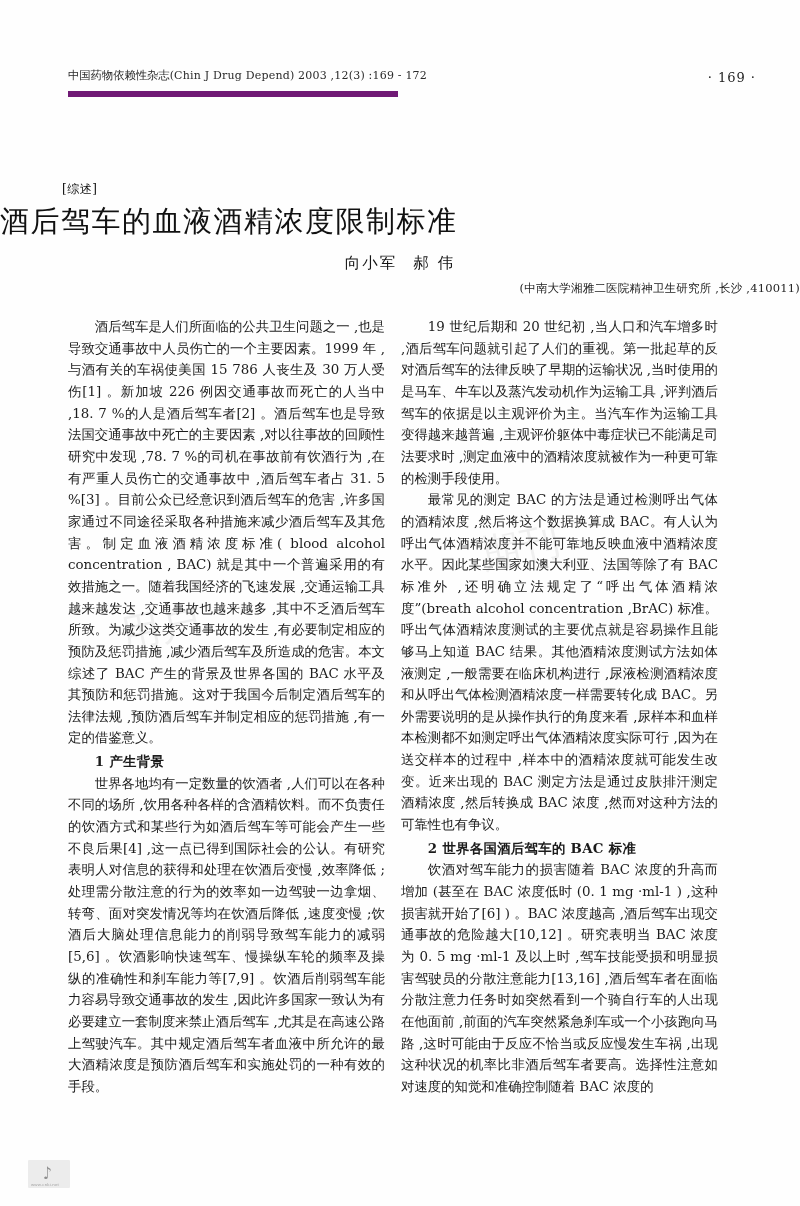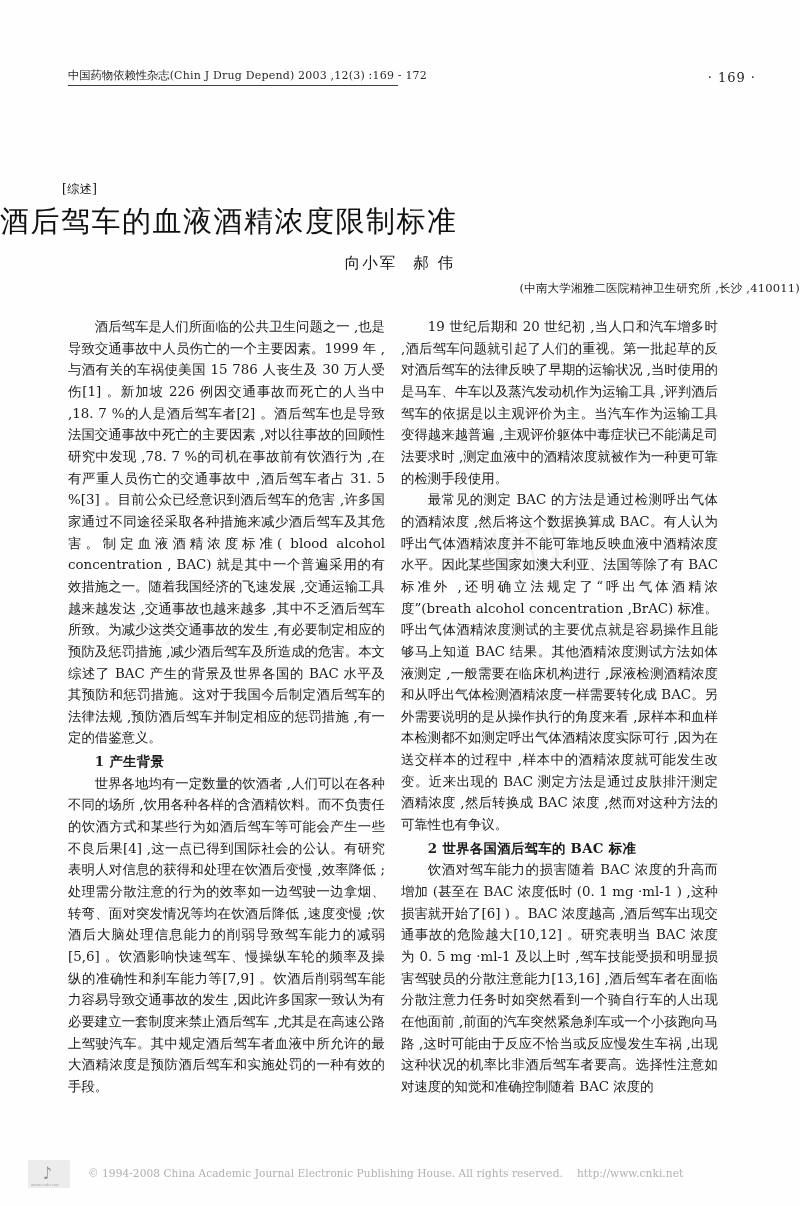--- a/index.html
+++ b/index.html
@@ -28,22 +28,22 @@
   
   .runhead {
     position: absolute;
     left: 68px;
     top: 68px;
     width: 330px;
     font-size: 11.2px;
     letter-spacing: -0.1px;
     color: #2a2a2a;
     white-space: nowrap;
-    border-bottom: 1px solid #701a75;
-    padding-bottom: 2px;
+    border-bottom: 6px solid #701a75;
+    padding-bottom: 8px;
     font-family: "DejaVu Serif", "Liberation Serif", serif;
   }
   .runhead .cn { font-size: 11.4px; }
   .runhead .en { font-size: 11px; }
 
   .folio {
     position: absolute;
     right: 44px;
     top: 70px;
     font-size: 13px;
@@ -223,18 +223,15 @@
       <p>饮酒对驾车能力的损害随着 BAC 浓度的升高而增加 (甚至在 BAC 浓度低时 (0. 1 mg ·ml-1 ) ,这种损害就开始了[6] ) 。BAC 浓度越高 ,酒后驾车出现交通事故的危险越大[10,12] 。研究表明当 BAC 浓度为 0. 5 mg ·ml-1 及以上时 ,驾车技能受损和明显损害驾驶员的分散注意能力[13,16] ,酒后驾车者在面临分散注意力任务时如突然看到一个骑自行车的人出现在他面前 ,前面的汽车突然紧急刹车或一个小孩跑向马路 ,这时可能由于反应不恰当或反应慢发生车祸 ,出现这种状况的机率比非酒后驾车者要高。选择性注意如对速度的知觉和准确控制随着 BAC 浓度的</p>
     </div>
 
   </div>
 
   <div class="footer">
     <div class="cnki-logo">
       <span class="swoosh">♪</span>
       <span class="tiny">www.cnki.net</span>
     </div>
-    <div class="copyright">
-      <span>© 1994-2008 China Academic Journal Electronic Publishing House. All rights reserved.</span><span class="url">http://www.cnki.net</span>
-    </div>
   </div>
 
 </div>
 
 </body></html>

